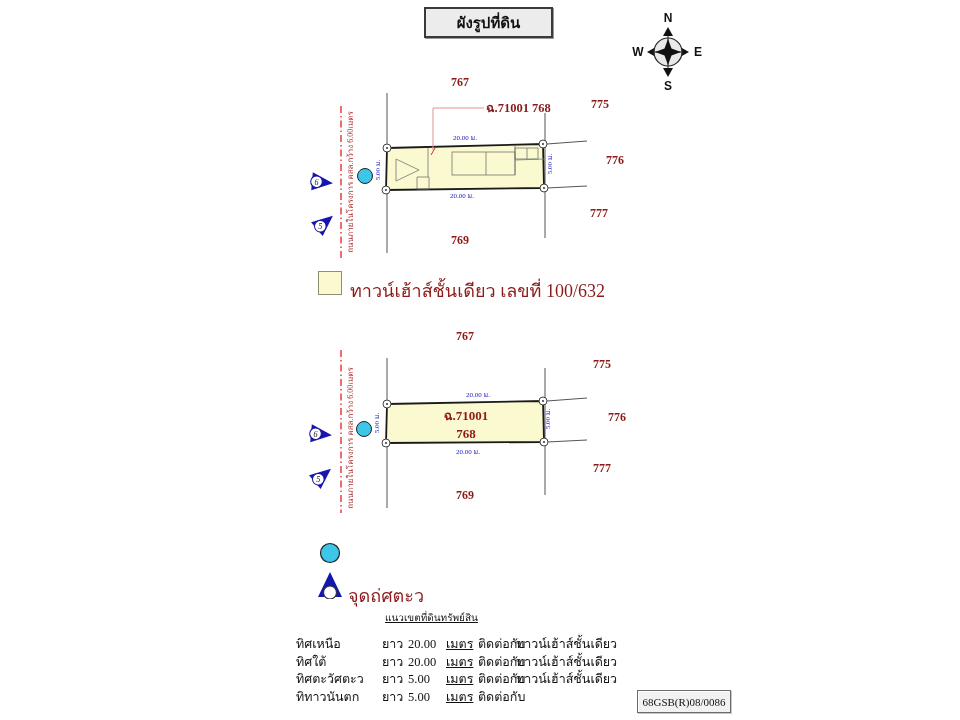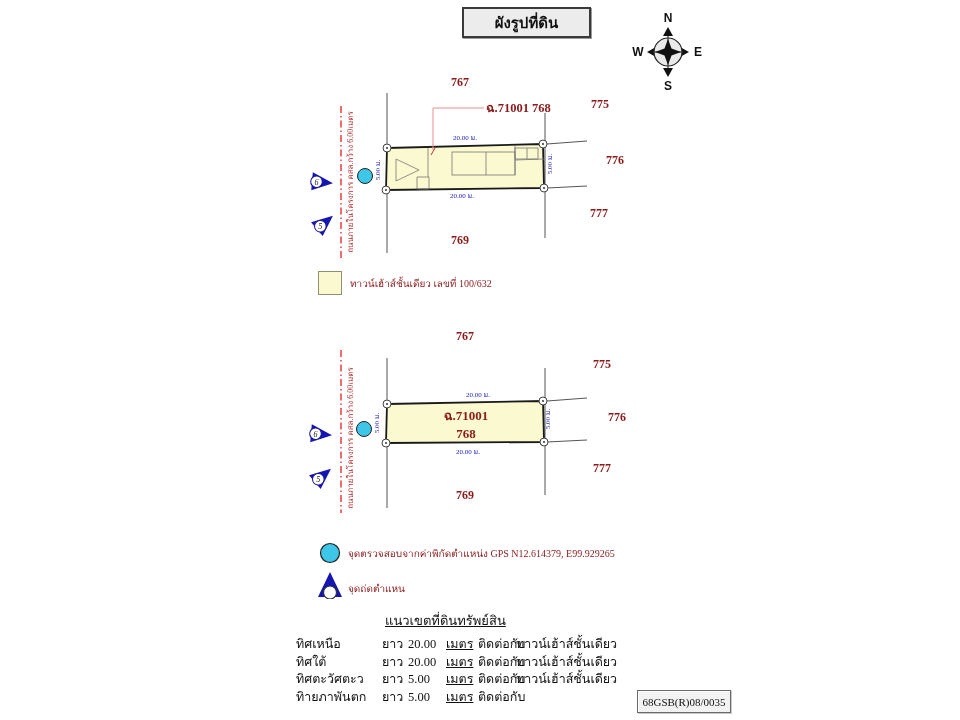--- a/index.html
+++ b/index.html
@@ -3,26 +3,26 @@
 <meta charset="utf-8">
 <style>
   html,body{margin:0;padding:0;background:#fff;}
   #page{position:relative;width:960px;height:720px;background:#ffffff;overflow:hidden;
         font-family:"Liberation Serif","DejaVu Serif",serif;}
   .abs{position:absolute;}
   
   #title-box{left:424px;top:7px;width:125px;height:27px;background:#ececec;
     border:2px solid #3a3a3a;box-shadow:1px 1px 0 #9a9a9a;
     display:flex;align-items:center;justify-content:center;
-    font-weight:bold;font-size:15px;color:#111;margin-left:38px;}
-  
-  .legend-text{color:#8B1A1A;font-size:10px;white-space:nowrap;}
+    font-weight:bold;font-size:15px;color:#111;}
+  
+  .legend-text{color:#8B1A1A;font-size:18px;white-space:nowrap;}
   #house-swatch{left:318px;top:271px;width:22px;height:22px;background:#FBF9CF;border:1px solid #8f8f74;}
   
-  #tbl-title{left:385px;top:610px;font-size:13px;color:#111;text-decoration:underline;white-space:nowrap;}
+  #tbl-title{left:385px;top:610px;font-size:10px;color:#111;text-decoration:underline;white-space:nowrap;}
   #tbl{left:296px;top:636px;display:grid;grid-template-columns:86px 26px 32px 38px 38px 170px;
        font-size:12.5px;color:#111;line-height:17.5px;}
   #tbl .num{text-align:left;padding-right:2px;}
   #tbl .unit{padding-left:6px;text-decoration:underline;}
   #tbl span{white-space:nowrap;}
   
   #doc-box{left:637px;top:690px;width:92px;height:21px;background:#f2f2f2;
     border:1px solid #6b6b6b;box-shadow:inset 1px 1px 0 #fff,1px 1px 0 #c9c9c9;
     display:flex;align-items:center;justify-content:center;font-size:11px;color:#111;}
   svg text{font-family:"Liberation Serif","DejaVu Serif",serif;}
@@ -174,27 +174,26 @@
     <g transform="translate(31,157) rotate(50)">
       <polygon class="mark-tri" points="0,-13 -9,8 9,8"></polygon>
       <circle class="mark-circ" cx="0" cy="3.5" r="5.8"></circle>
       <text class="mark-num" transform="rotate(-50 0 3.5)" x="0" y="6.3" text-anchor="middle">5</text>
     </g>
   </svg>
 
   <svg class="abs" style="left:319px;top:542px;" width="22" height="22" viewBox="0 0 22 22">
     <circle cx="11" cy="11" r="9.5" fill="#3DC6E8" stroke="#222" stroke-width="1.2"></circle>
   </svg>
-  <div class="abs legend-text" style="left:348px;top:546px;">จุดตรวจสอบจากค่าพิกัดตำแหน่ง GPS N12.614379, E99.929265</div>
 
   <svg class="abs" style="left:317px;top:571px;" width="26" height="28" viewBox="0 0 26 28">
     <polygon points="13,1 1,26 25,26" fill="#1515B2"></polygon>
     <circle cx="13" cy="21.5" r="6.5" fill="#fff" stroke="#333" stroke-width="1.2"></circle>
   </svg>
-  <div class="abs legend-text" style="left:348px;top:581px;">จุดถ่ดตำแหน</div>
+  <div class="abs legend-text" style="left:348px;top:581px;">จุดถ่ศตะว</div>
 
   <div class="abs" id="tbl-title">แนวเขตที่ดินทรัพย์สิน</div>
   <div class="abs" id="tbl">
     <span>ทิศเหนือ</span>
     <span>ยาว</span>
     <span class="num">20.00</span>
     <span class="unit">เมตร</span>
     <span>ติดต่อกับ</span>
     <span>ทาวน์เฮ้าส์ชั้นเดียว</span>
 
@@ -205,24 +204,24 @@
     <span>ติดต่อกับ</span>
     <span>ทาวน์เฮ้าส์ชั้นเดียว</span>
 
     <span>ทิศตะวัศตะว</span>
     <span>ยาว</span>
     <span class="num">5.00</span>
     <span class="unit">เมตร</span>
     <span>ติดต่อกับ</span>
     <span>ทาวน์เฮ้าส์ชั้นเดียว</span>
 
-    <span>ทิายภาพันตก</span>
+    <span>ทิทาวนันตก</span>
     <span>ยาว</span>
     <span class="num">5.00</span>
     <span class="unit">เมตร</span>
     <span>ติดต่อกับ</span>
   </div>
 
   <div class="abs" id="doc-box">
-    <span>68GSB(R)08/0035</span>
+    <span>68GSB(R)08/0086</span>
   </div>
 
 </div>
 
 </body></html>

